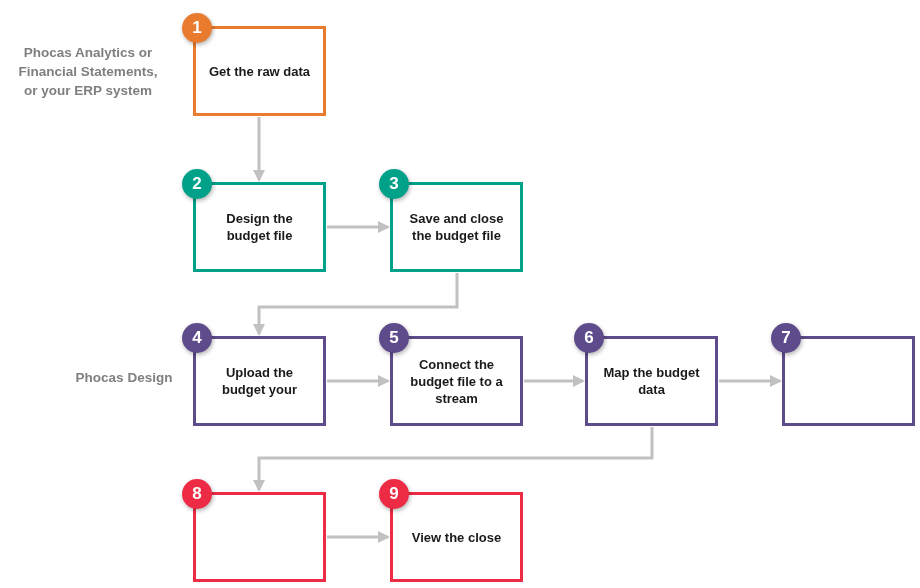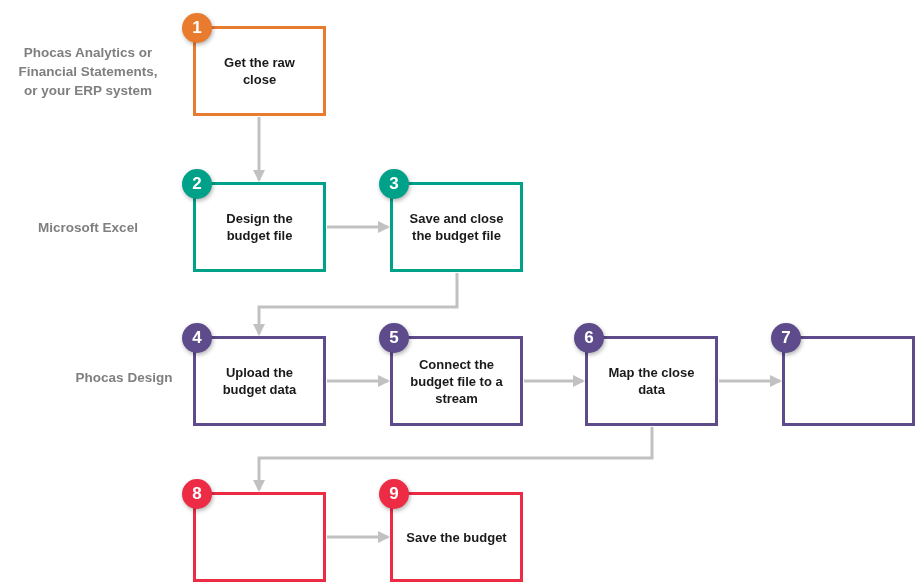--- a/index.html
+++ b/index.html
@@ -103,59 +103,58 @@
     <path d="M327,381 H388" marker-end="url(#arw)"></path>
     <path d="M524,381 H583" marker-end="url(#arw)"></path>
     <path d="M719,381 H780" marker-end="url(#arw)"></path>
     <path d="M652,427 V458 H259 V490" marker-end="url(#arw)"></path>
     <path d="M327,537 H388" marker-end="url(#arw)"></path>
   </svg>
 
   <div class="row-label" style="top:43px;">Phocas Analytics or
 Financial Statements,
 or your ERP system</div>
-  <div class="row-label" style="top:218px;">Microsoft Excel</div>
   <div class="row-label" style="top:368px;margin-left:36px;">Phocas Design</div>
 
   <div class="flow-box orange" style="left:193px; top:26px;">
     <div class="badge orange">1</div>
-    <span class="box-label">Get the raw close</span>
+    <span class="box-label">Get the raw data</span>
   </div>
 
   <div class="flow-box teal" style="left:193px; top:182px;">
     <div class="badge teal">2</div>
     <span class="box-label">Design the budget file</span>
   </div>
 
   <div class="flow-box teal" style="left:390px; top:182px;">
     <div class="badge teal">3</div>
     <span class="box-label">Save and close the budget file</span>
   </div>
 
   <div class="flow-box purple" style="left:193px; top:336px;">
     <div class="badge purple">4</div>
-    <span class="box-label">Upload the budget data</span>
+    <span class="box-label">Upload the budget your</span>
   </div>
 
   <div class="flow-box purple" style="left:390px; top:336px;">
     <div class="badge purple">5</div>
     <span class="box-label">Connect the budget file to a stream</span>
   </div>
 
   <div class="flow-box purple" style="left:585px; top:336px;">
     <div class="badge purple">6</div>
-    <span class="box-label">Map the close data</span>
+    <span class="box-label">Map the budget data</span>
   </div>
 
   <div class="flow-box purple" style="left:782px; top:336px;">
     <div class="badge purple">7</div>
   </div>
 
   <div class="flow-box red" style="left:193px; top:492px;">
     <div class="badge red">8</div>
   </div>
 
   <div class="flow-box red" style="left:390px; top:492px;">
     <div class="badge red">9</div>
-    <span class="box-label">Save the budget</span>
+    <span class="box-label">View the close</span>
   </div>
 
 </div>
 
 </body></html>

